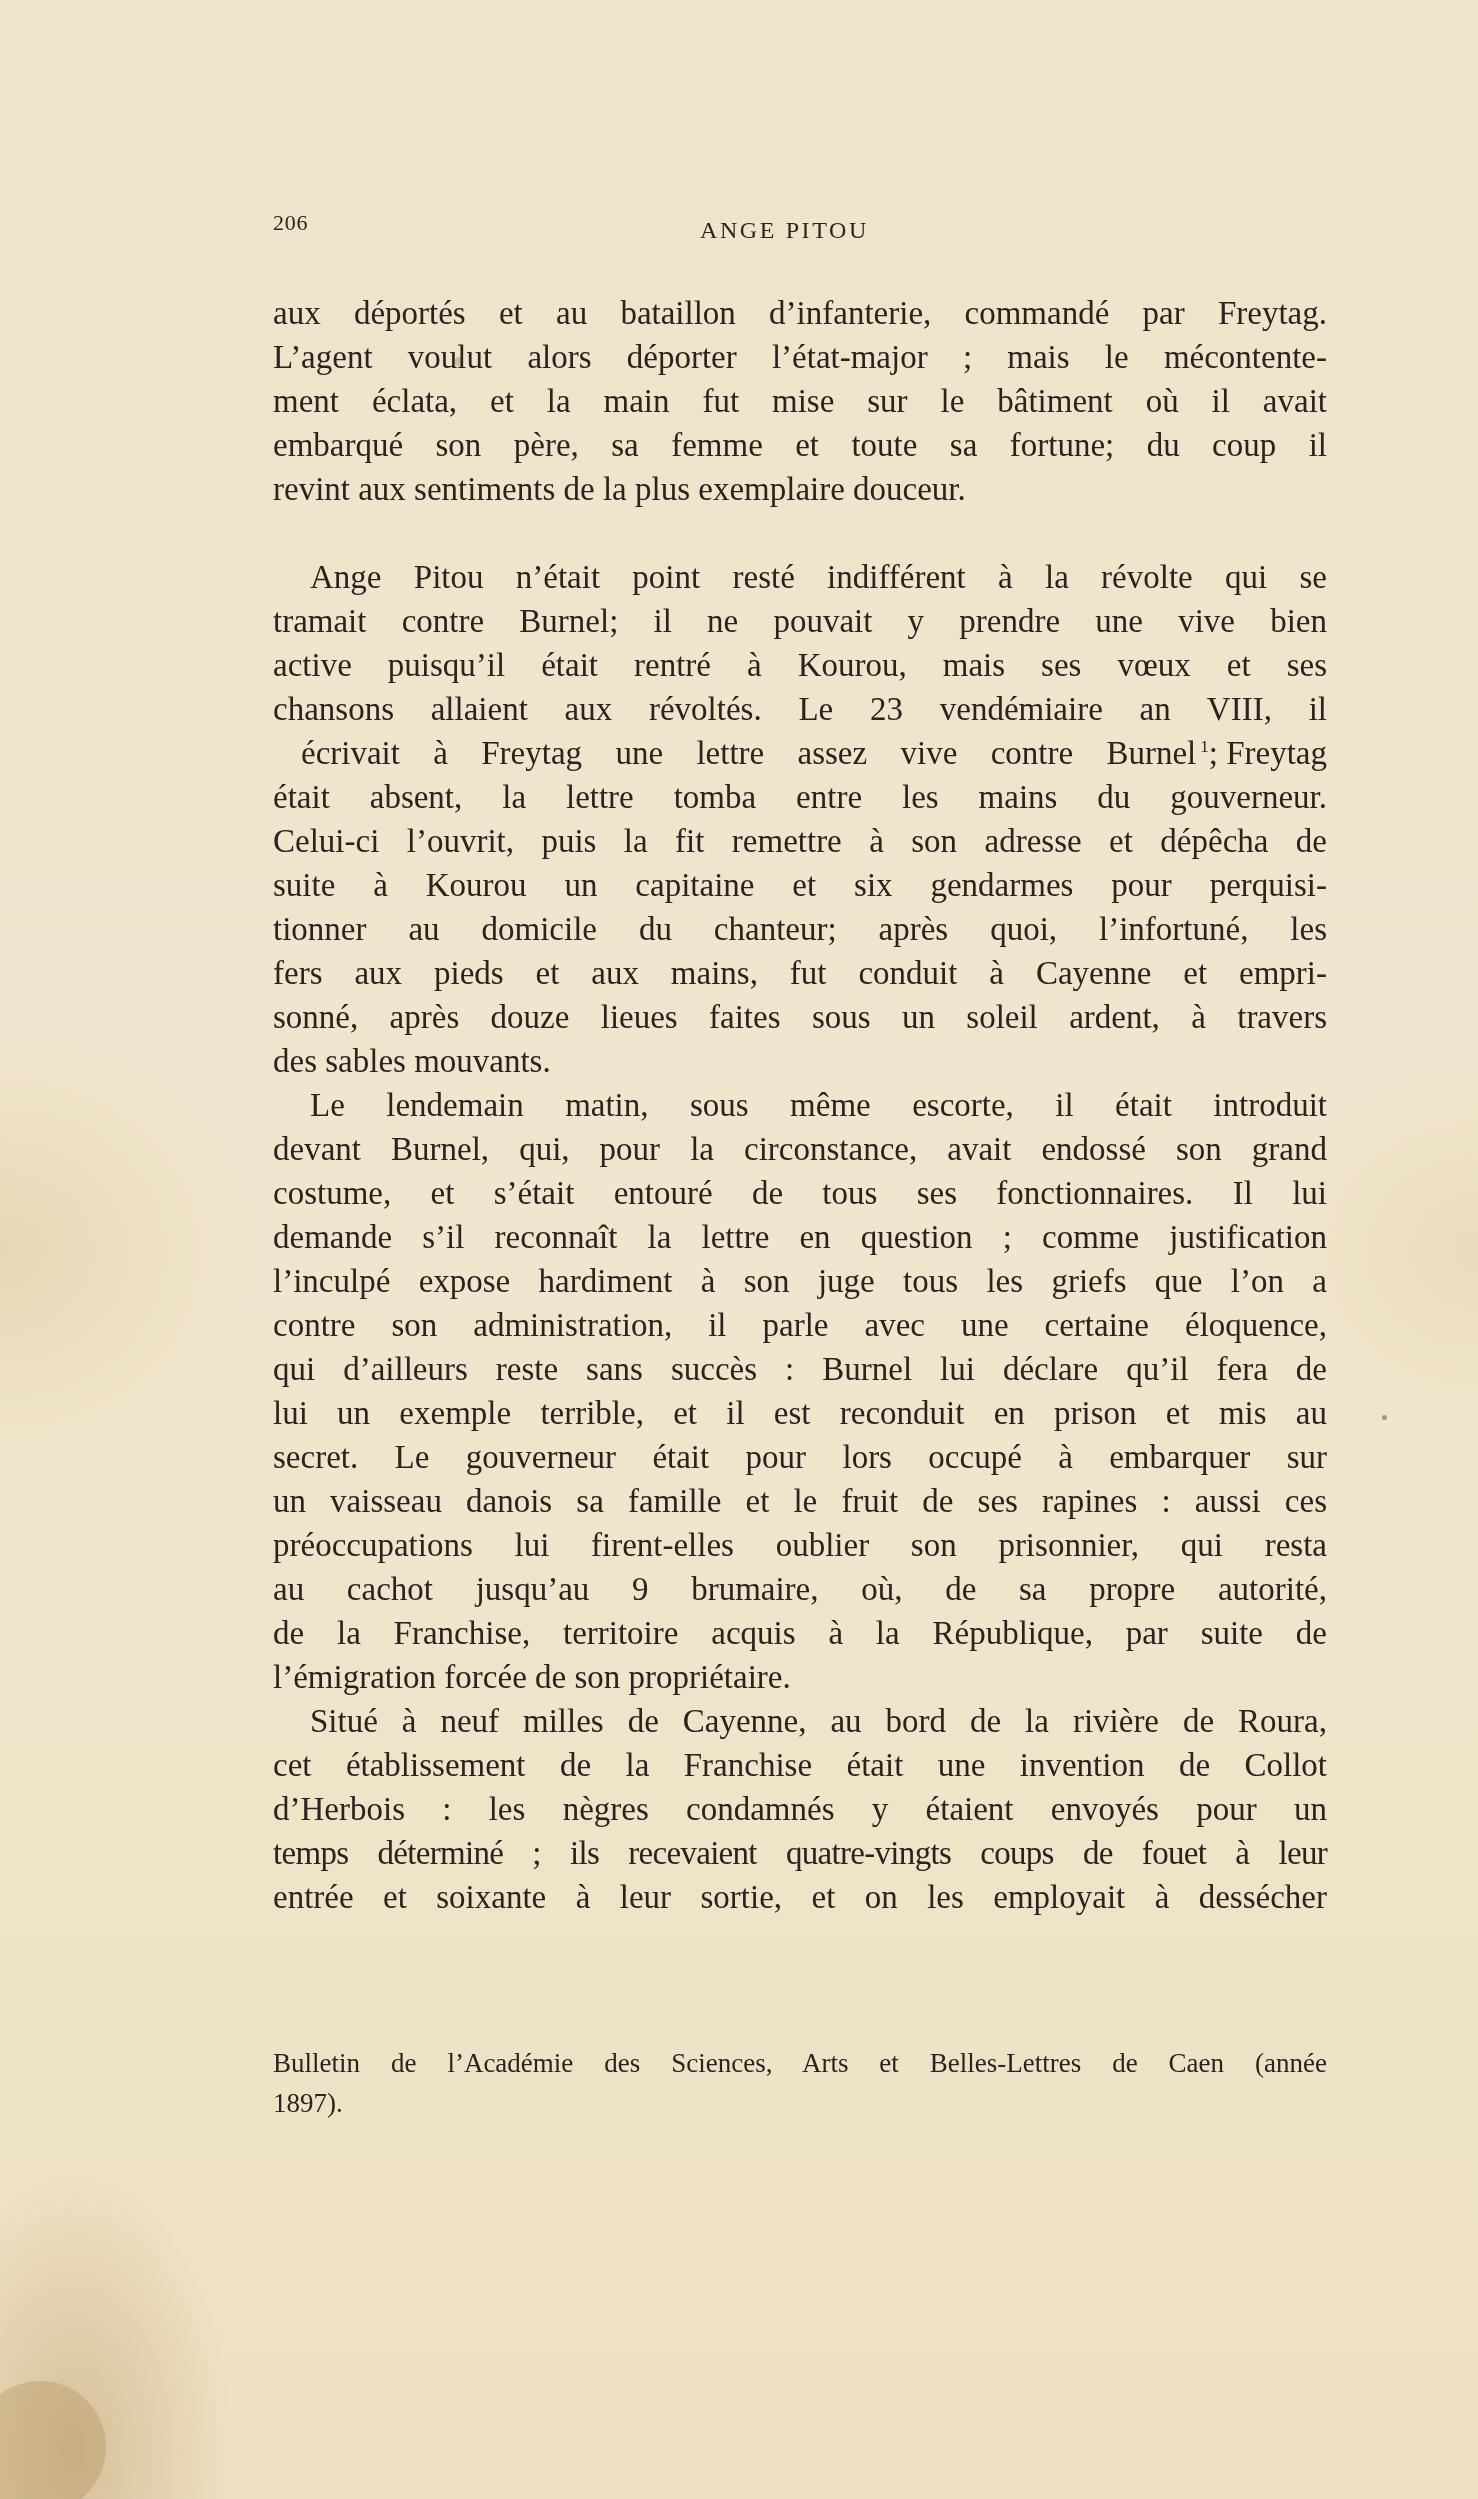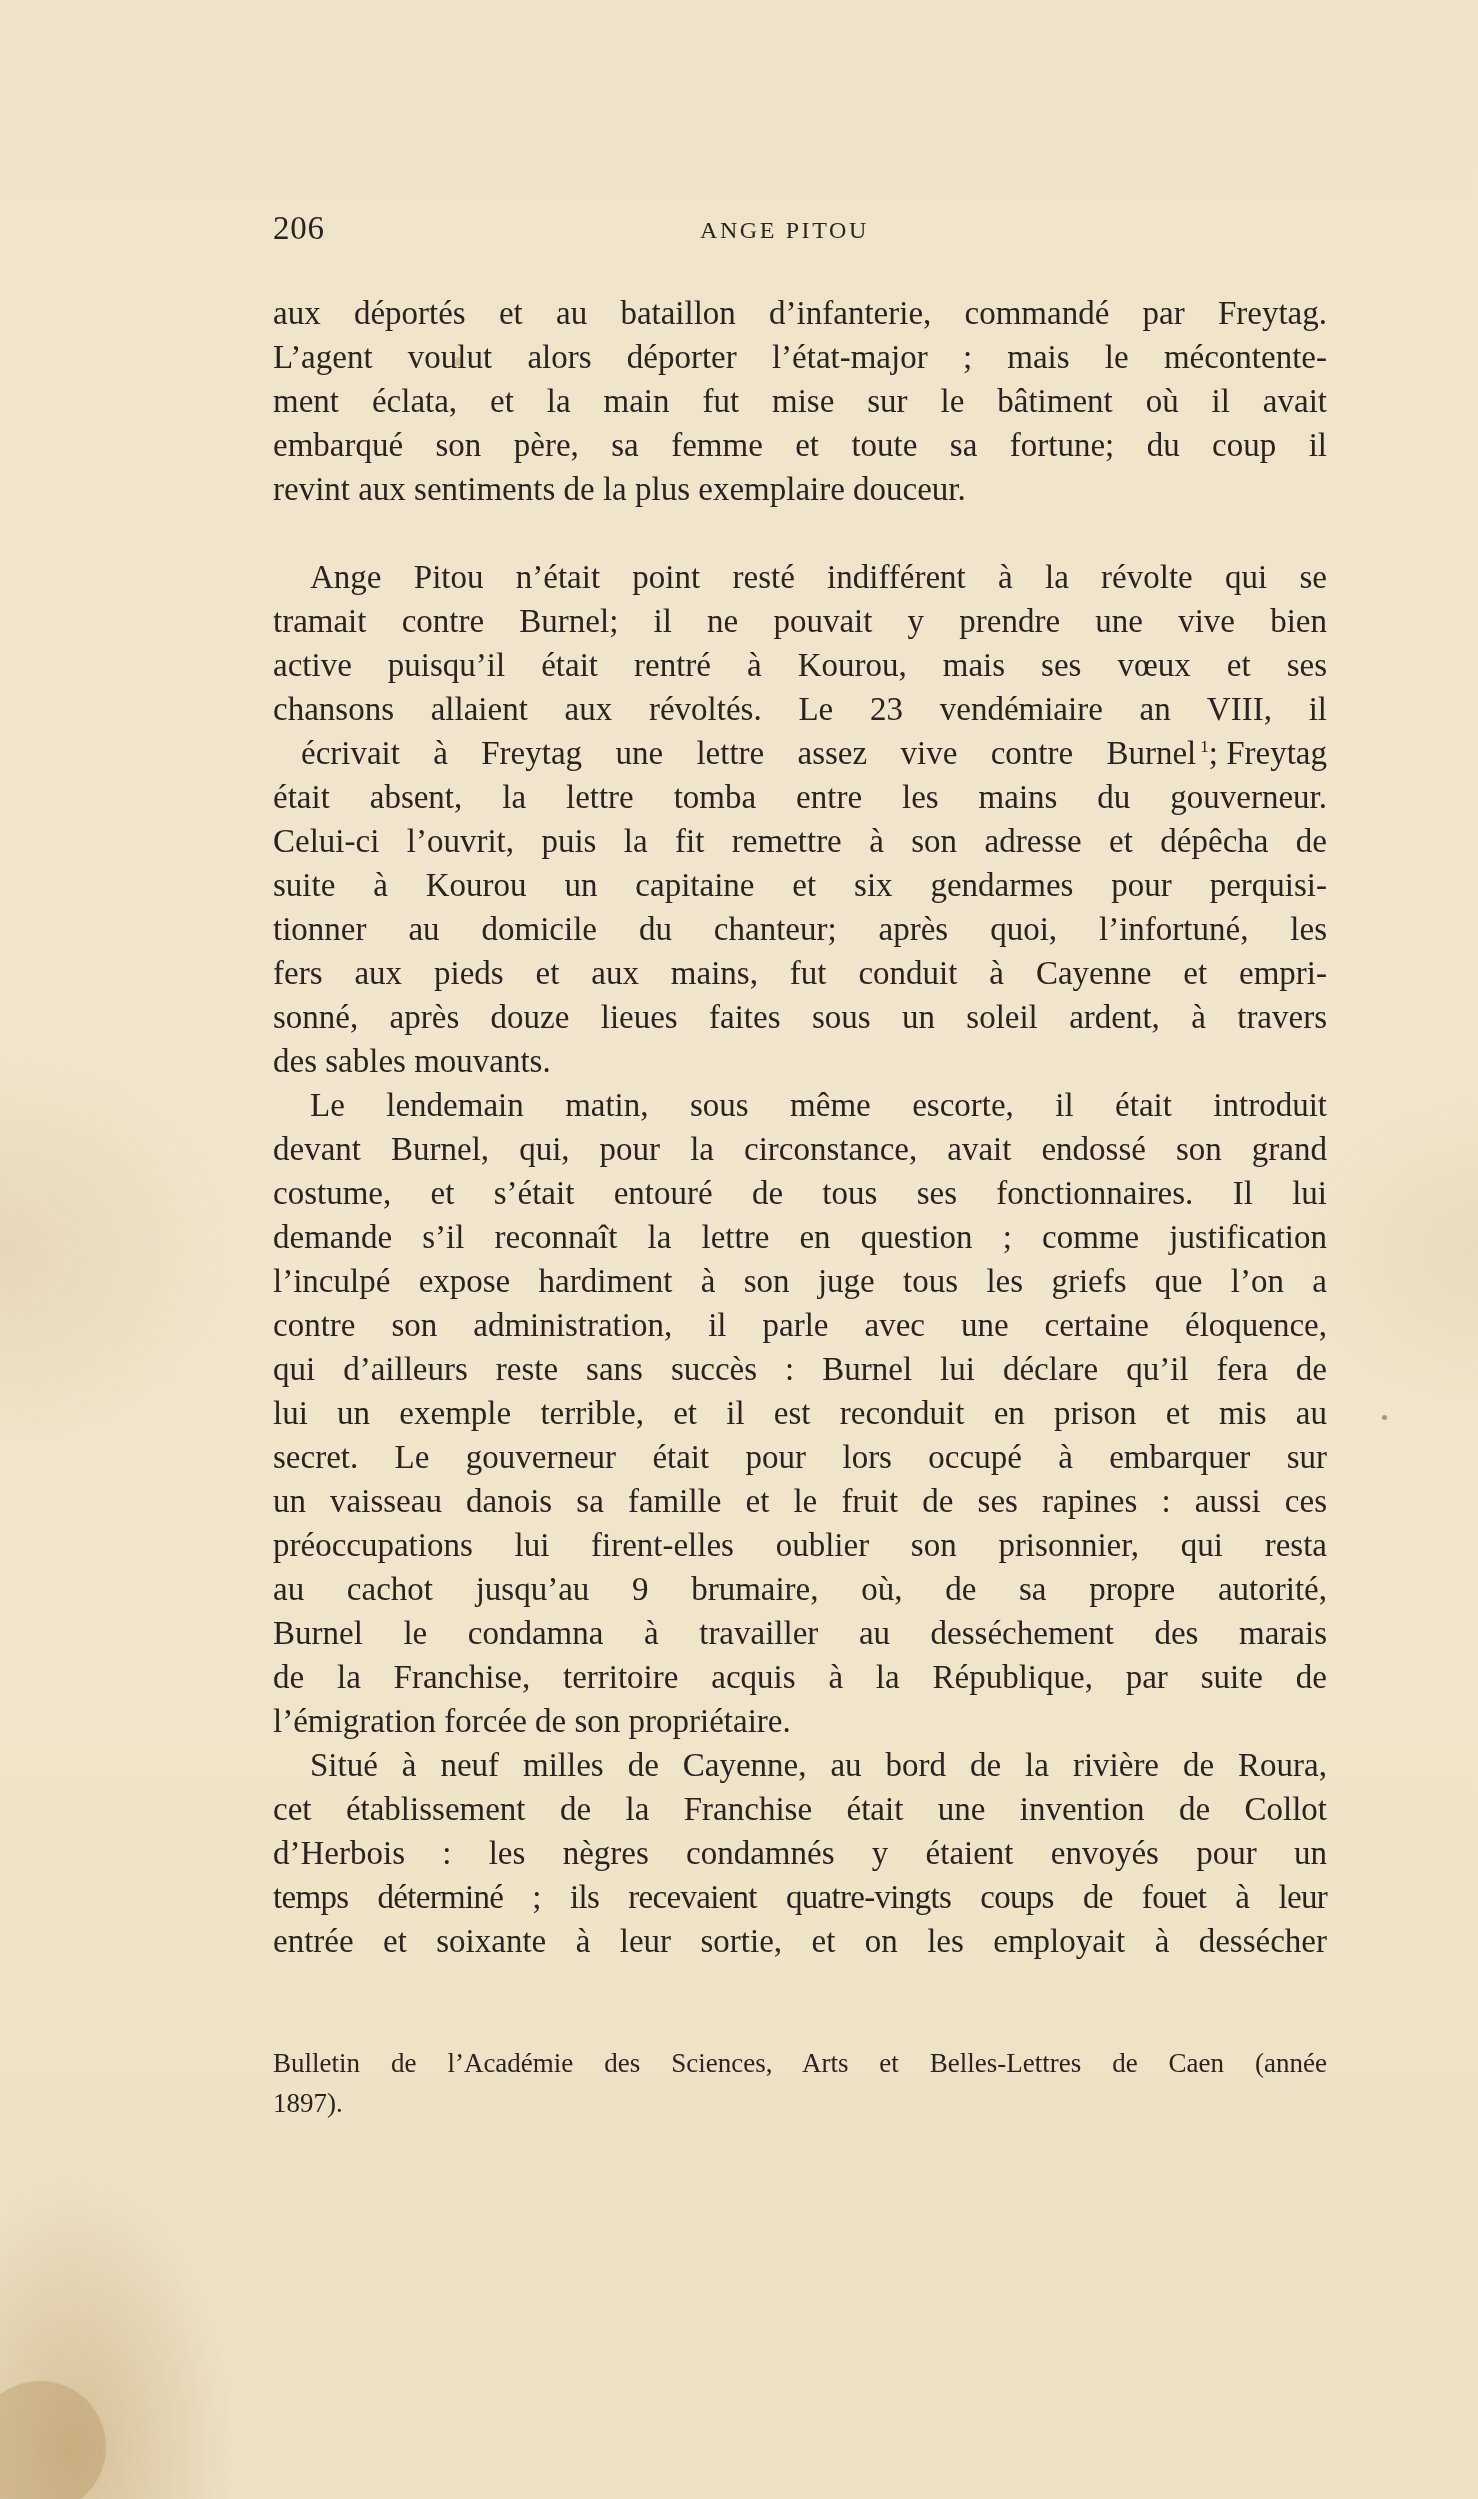--- a/index.html
+++ b/index.html
@@ -31,21 +31,21 @@
       top: 210px;
       left: 0;
       width: 1054px;
       height: 40px;
       font-size: 28px;
     }
     .page-number {
       position: absolute;
       left: 0;
       top: 0;
-      font-size: 33px;
+      font-size: 22px;
       letter-spacing: 0.7px;
     }
     .running-title {
       position: absolute;
       left: 427px;
       top: 6.6px;
       font-size: 24px;
       letter-spacing: 2.6px;
     }
     .body-text {
@@ -153,21 +153,20 @@
       <span class="line">costume, et s’était entouré de tous ses fonctionnaires. Il lui</span>
       <span class="line">demande s’il reconnaît la lettre en question ; comme justification</span>
       <span class="line">l’inculpé expose hardiment à son juge tous les griefs que l’on a</span>
       <span class="line">contre son administration, il parle avec une certaine éloquence,</span>
       <span class="line">qui d’ailleurs reste sans succès : Burnel lui déclare qu’il fera de</span>
       <span class="line">lui un exemple terrible, et il est reconduit en prison et mis au</span>
       <span class="line">secret. Le gouverneur était pour lors occupé à embarquer sur</span>
       <span class="line">un vaisseau danois sa famille et le fruit de ses rapines : aussi ces</span>
       <span class="line">préoccupations lui firent-elles oublier son prisonnier, qui resta</span>
       <span class="line">au cachot jusqu’au 9 brumaire, où, de sa propre autorité,</span>
-      <span class="line">Burnel le condamna à travailler au desséchement des marais</span>
       <span class="line">de la Franchise, territoire acquis à la République, par suite de</span>
       <span class="line last">l’émigration forcée de son propriétaire.</span>
     </div>
 
     <div>
       <span class="line indent">Situé à neuf milles de Cayenne, au bord de la rivière de Roura,</span>
       <span class="line">cet établissement de la Franchise était une invention de Collot</span>
       <span class="line">d’Herbois : les nègres condamnés y étaient envoyés pour un</span>
       <span class="line" style="letter-spacing:-0.7px;">temps déterminé ; ils recevaient quatre-vingts coups de fouet à leur</span>
       <span class="line">entrée et soixante à leur sortie, et on les employait à dessécher</span>

